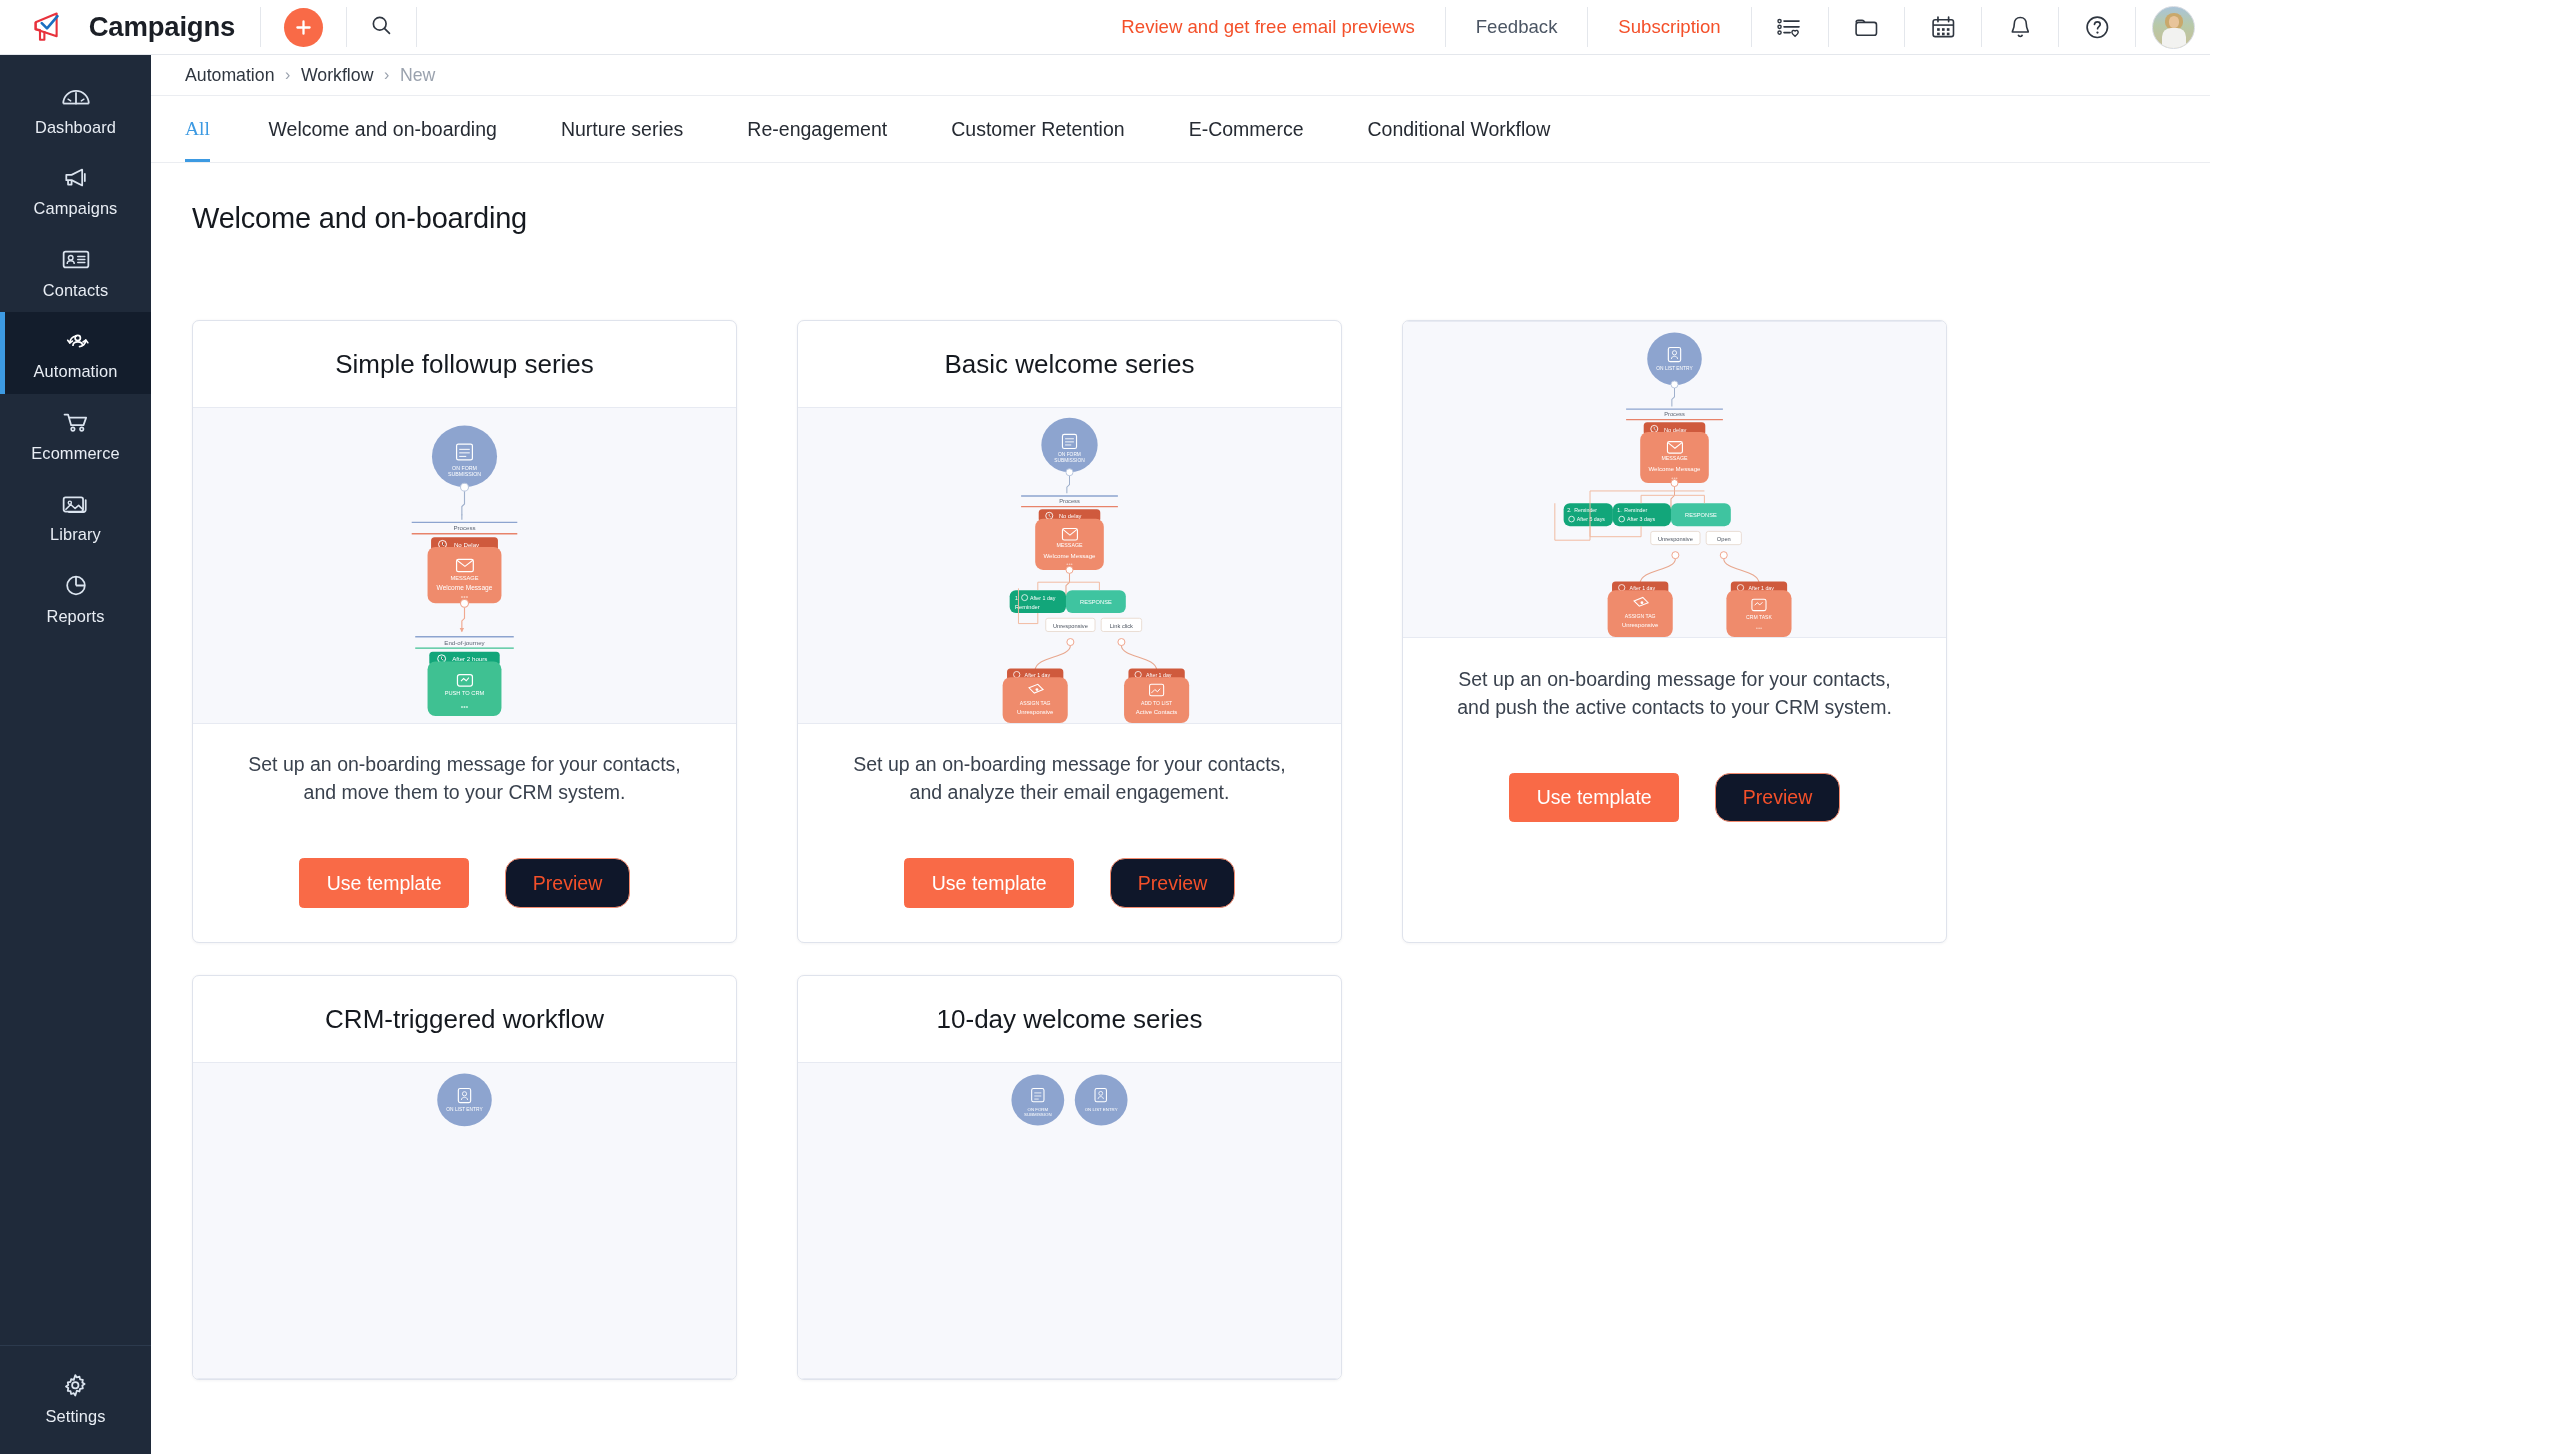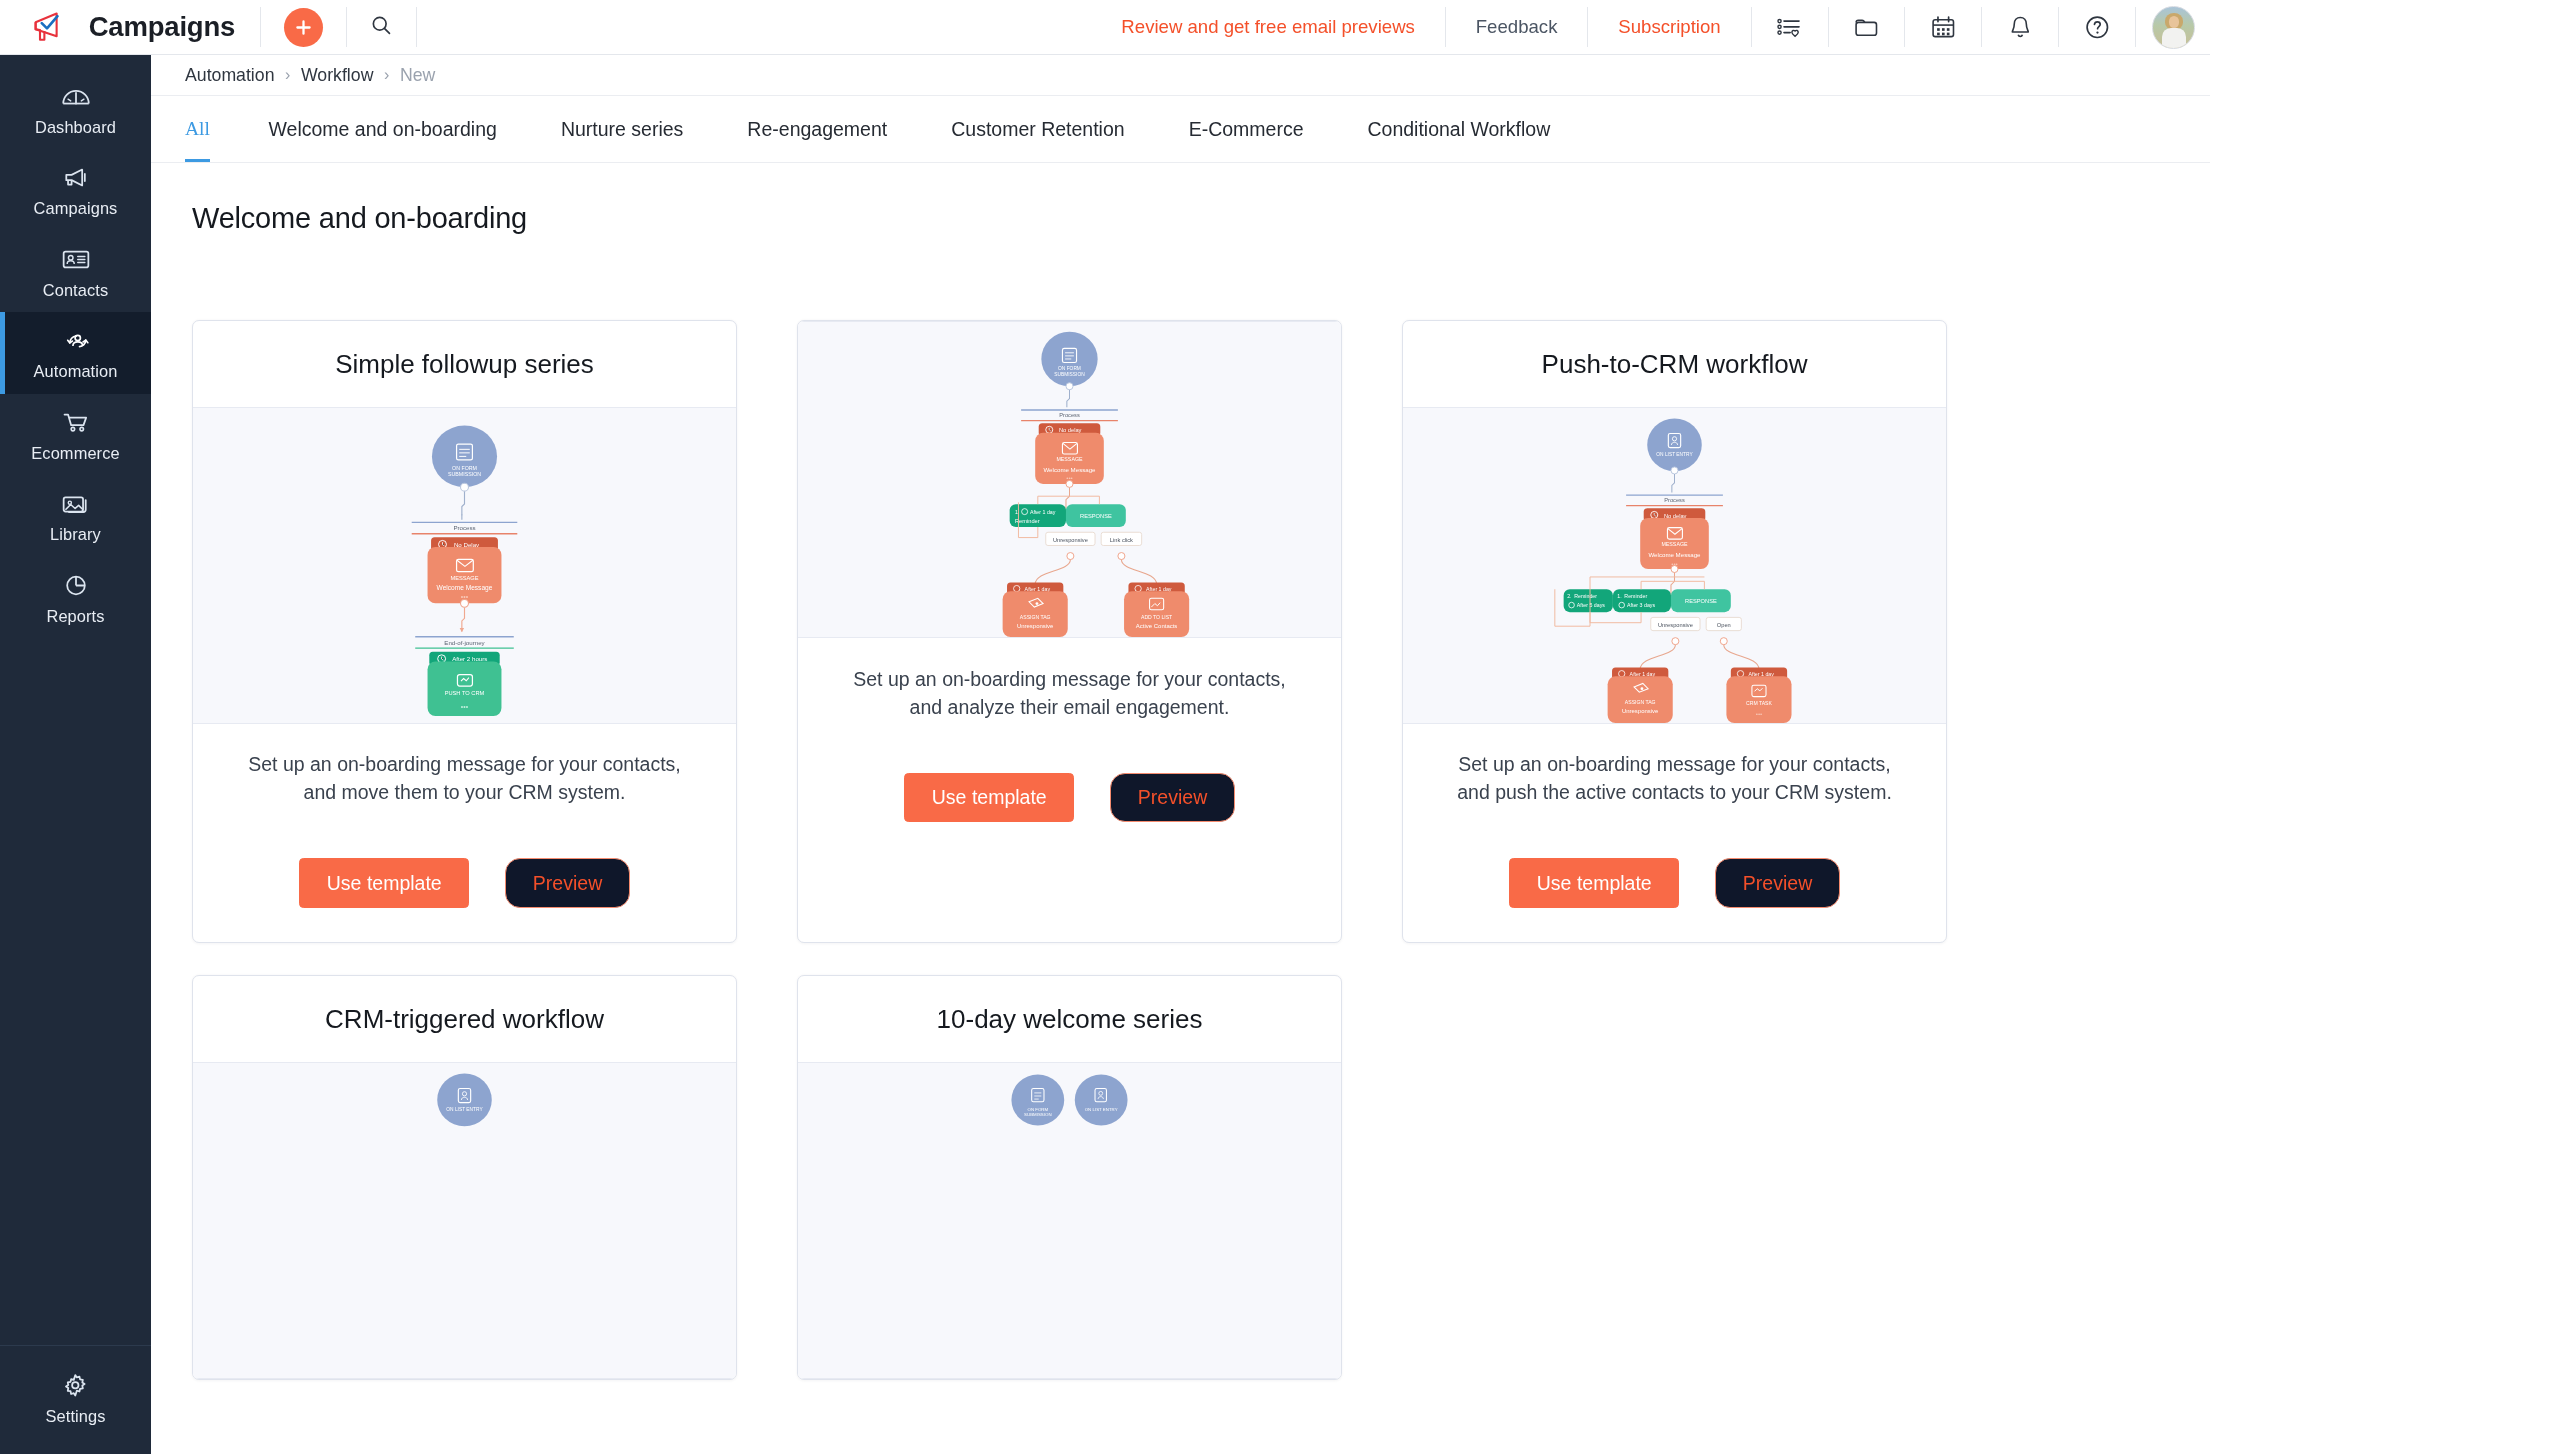--- a/index.html
+++ b/index.html
@@ -413,20 +413,21 @@
               </svg>
             </div>
             <div class="card-desc">Set up an on-boarding message for your contacts, and move them to your CRM system.</div>
             <div class="card-actions">
               <button class="btn-use">Use template</button>
               <button class="btn-prev">Preview</button>
             </div>
           </div>
 
           <div class="card">
+            <div class="card-title">Basic welcome series</div>
             <div class="card-canvas">
               <svg viewBox="0 0 616 358" preserveAspectRatio="xMidYMid meet">
                 <ellipse cx="308" cy="42" rx="32" ry="31" fill="#8da4cf"></ellipse>
                 <rect x="300" y="30" width="16" height="16" rx="2" fill="none" stroke="#ffffff" stroke-width="1.3"></rect>
                 <path d="M303 35h10M303 38.5h10M303 42h7" stroke="#ffffff" stroke-width="1"></path>
                 <text x="308" y="55" font-size="5.5" fill="#ffffff" text-anchor="middle" font-family="Liberation Sans, sans-serif">ON FORM</text>
                 <text x="308" y="61.5" font-size="5.5" fill="#ffffff" text-anchor="middle" font-family="Liberation Sans, sans-serif">SUBMISSION</text>
                 <circle cx="308" cy="73" r="4" fill="#ffffff" stroke="#b9c6de" stroke-width="1.1"></circle>
                 <path d="M308 77v10l-3 3v7" stroke="#9fb0cc" stroke-width="1.2" fill="none"></path>
                 <path d="M253 100h110" stroke="#8da4cf" stroke-width="1.5"></path>
@@ -485,21 +486,20 @@
               </svg>
             </div>
             <div class="card-desc">Set up an on-boarding message for your contacts, and analyze their email engagement.</div>
             <div class="card-actions">
               <button class="btn-use">Use template</button>
               <button class="btn-prev">Preview</button>
             </div>
           </div>
 
           <div class="card">
-            <div class="card-title">Push-to-CRM workflow</div>
             <div class="card-canvas">
               <svg viewBox="0 0 616 358" preserveAspectRatio="xMidYMid meet">
                 <ellipse cx="308" cy="42" rx="31" ry="30" fill="#8da4cf"></ellipse>
                 <rect x="301" y="29" width="14" height="16" rx="2" fill="none" stroke="#ffffff" stroke-width="1.3"></rect>
                 <circle cx="308" cy="35" r="2.4" fill="none" stroke="#ffffff" stroke-width="1"></circle>
                 <path d="M304.5 42c0-2 1.6-3 3.5-3s3.5 1 3.5 3" fill="none" stroke="#ffffff" stroke-width="1"></path>
                 <text x="308" y="55" font-size="5.5" fill="#ffffff" text-anchor="middle" font-family="Liberation Sans, sans-serif">ON LIST ENTRY</text>
                 <circle cx="308" cy="71" r="4" fill="#ffffff" stroke="#b9c6de" stroke-width="1.1"></circle>
                 <path d="M308 75v10l-3 3v8" stroke="#9fb0cc" stroke-width="1.2" fill="none"></path>
                 <path d="M253 99h110" stroke="#8da4cf" stroke-width="1.5"></path>

